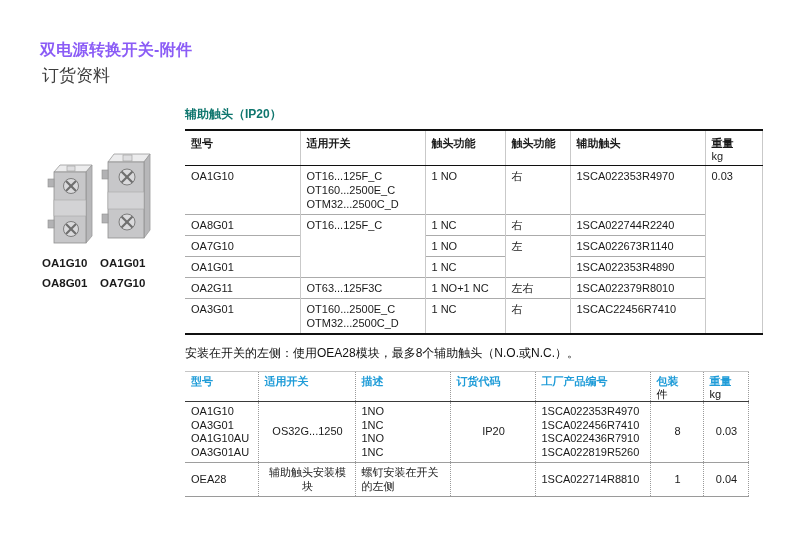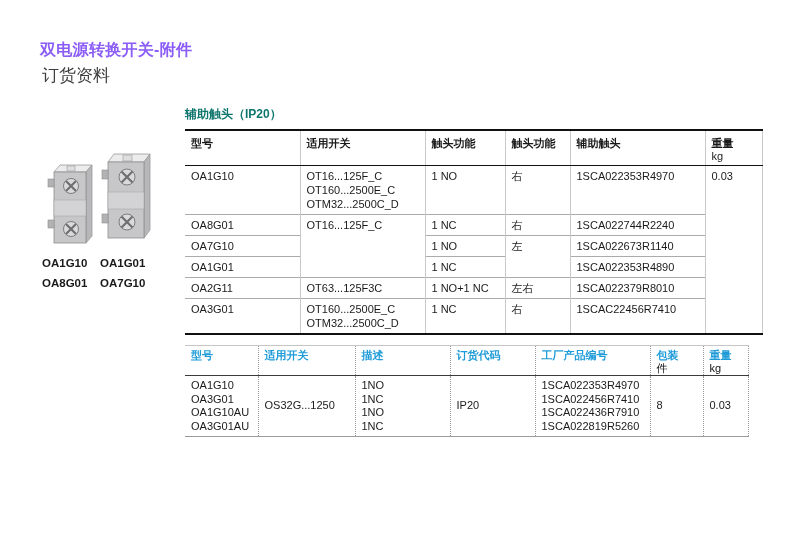--- a/index.html
+++ b/index.html
@@ -35,21 +35,21 @@
   
   .t2 { width:563px; margin-top:10px; border-top:1px solid #c6c6c6; border-bottom:1px solid #9a9a9a;
         border-right:1px dotted #9a9a9a; font-size:11px; }
   .t2 th, .t2 td { text-align:left; border-left:1px dotted #9a9a9a; }
   .t2 tr > *:first-child { border-left:none; }
   .t2 th { vertical-align:top; padding:3px 4px 1px 6px; border-bottom:1px solid #3a3a3a; }
   .t2 th .h-main { color:#1f9cd8; font-weight:bold; line-height:13px; }
   .t2 th .h-sub { color:#101010; font-weight:normal; line-height:12px; min-height:12px; }
   .t2 td { vertical-align:middle; border-top:1px solid #9e9e9e; padding:3px 4px 3px 6px; line-height:13.5px; }
   .t2 tbody tr:first-child td { border-top:none; }
-  .t2 .c { text-align:left; }
+  .t2 .c { text-align:center; }
 
   .note-left { font-size:12px; line-height:16px; margin-top:10px; color:#111; }
 </style>
 </head>
 <body>
 
 <div class="page">
 
   <div class="title">双电源转换开关-附件</div>
   <div class="subtitle">订货资料</div>
@@ -181,20 +181,21 @@
           <td class="tall2">OA3G01</td>
           <td class="preline">OT160...2500E_C
 OTM32...2500C_D</td>
           <td>1 NC</td>
           <td>右</td>
           <td>1SCAC22456R7410</td>
         </tr>
       </tbody>
     </table>
 
+    <div class="note-left">安装在开关的左侧：使用OEA28模块，最多8个辅助触头（N.O.或N.C.）。</div>
 
     <table class="t2">
       <colgroup>
         <col style="width:73px">
           <col style="width:97px">
           <col style="width:95px">
         <col style="width:85px">
           <col style="width:115px">
           <col style="width:53px">
           <col style="width:45px">
@@ -243,17 +244,26 @@
 1NO
 1NC</td>
           <td class="c">IP20</td>
           <td class="preline">1SCA022353R4970
 1SCA022456R7410
 1SCA022436R7910
 1SCA022819R5260</td>
           <td class="c">8</td>
           <td class="c">0.03</td>
         </tr>
+        <tr>
+          <td>OEA28</td>
+          <td class="c">辅助触头安装模块</td>
+          <td>螺钉安装在开关的左侧</td>
+          <td class="c"></td>
+          <td>1SCA022714R8810</td>
+          <td class="c">1</td>
+          <td class="c">0.04</td>
+        </tr>
       </tbody>
     </table>
 
   </div>
 </div>
 
 </body></html>

